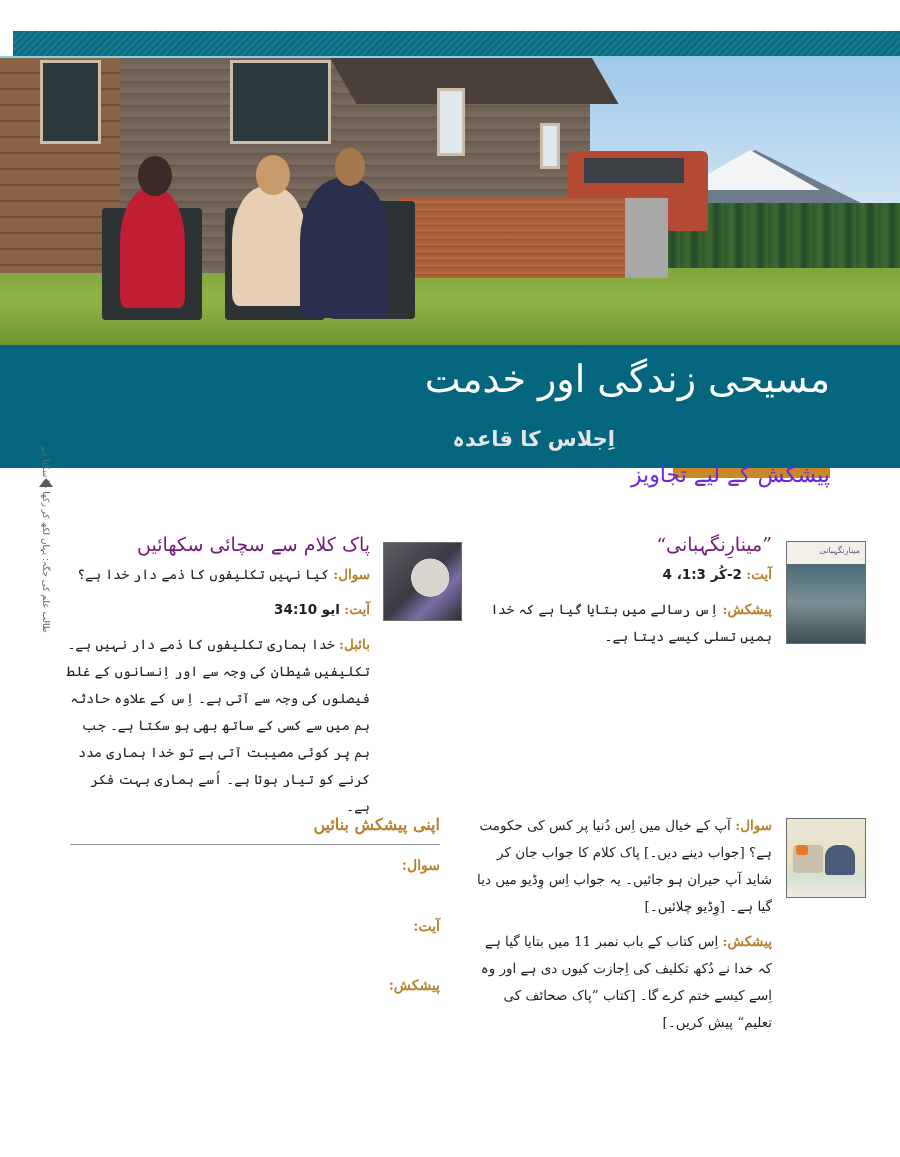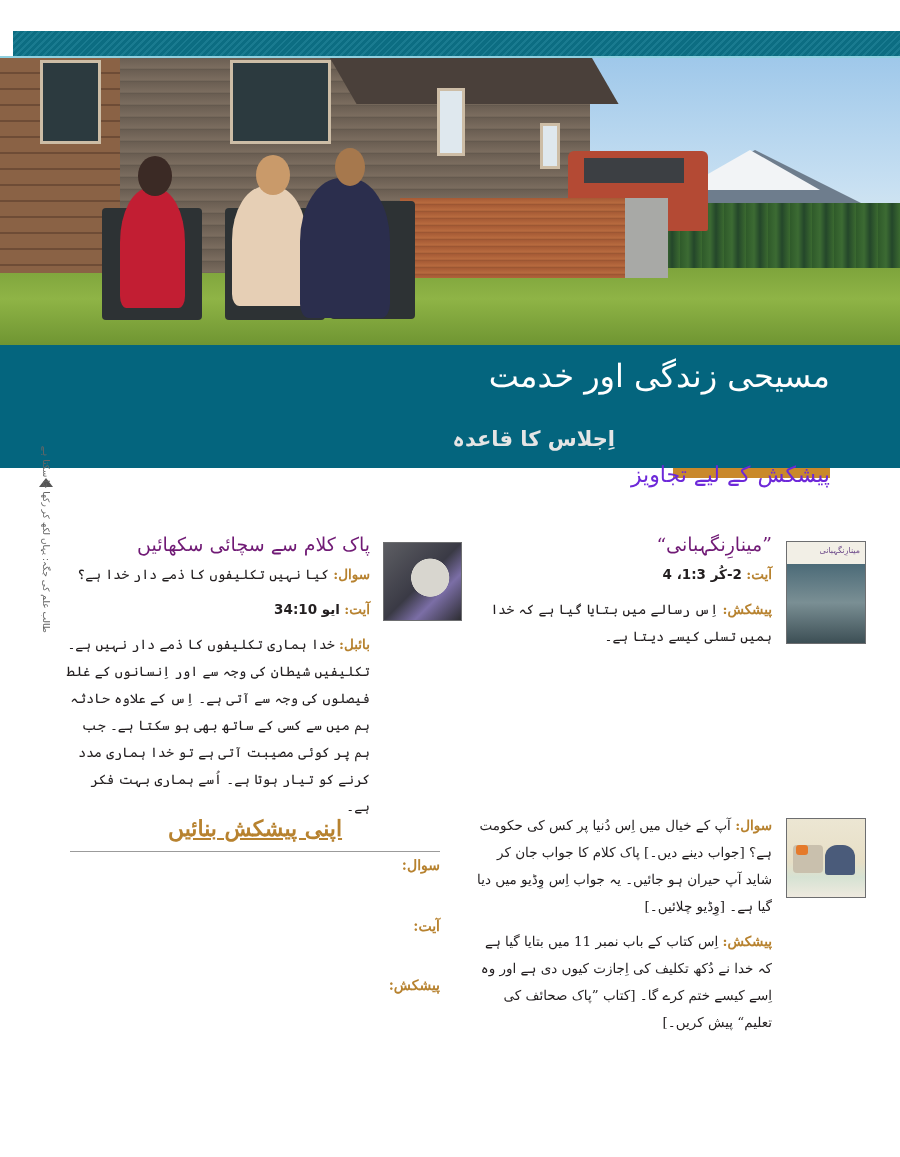--- a/index.html
+++ b/index.html
@@ -40,21 +40,21 @@
     background: repeating-linear-gradient(180deg, #a55a35 0px, #b86b3f 5px, #93502f 7px); }
   .tank-side { position:absolute; left:625px; top:140px; width:43px; height:80px; background:#a8a9a6; }
   .truck { position:absolute; left:568px; top:93px; width:140px; height:80px; background:#b44a34; border-radius:6px 6px 2px 2px; }
   .truck-win { position:absolute; left:584px; top:100px; width:100px; height:25px; background:#3c3f43; }
   .person { position:absolute; border-radius: 45% 45% 10% 10%; }
   .head { position:absolute; border-radius:50%; }
   .chair { position:absolute; background:#2d3234; border-radius:4px; }
 
   .band { position:absolute; left:0; top:345px; width:900px; height:123px; background:#04657e; }
   .band .title { position:absolute; right:70px; top:12px; color:#fff; font-family:"DejaVu Serif", serif;
-    font-size:32px; direction: rtl; letter-spacing: 0; }
+    font-size:38px; direction: rtl; letter-spacing: 0; }
   .band .subtitle { position:absolute; right:285px; top:82px; color:#e5e5e5; font-family:"DejaVu Sans", sans-serif;
     font-weight:bold; font-size:21px; direction: rtl; }
   .goldbar { position:absolute; left:673px; top:468px; width:157px; height:10px; background:#c9892b; }
 
   .section-heading { position:absolute; right:70px; top:462px; color:#6d28d9; font-size:22px; direction:rtl; }
 
   .side-note { position:absolute; left:36px; top:478px; width:20px; height:160px; }
   .side-note .arrow { position:absolute; left:3px; top:0; width:0; height:0;
     border-left:7px solid transparent; border-right:7px solid transparent; border-bottom:9px solid #555; }
   .side-note .text { position:absolute; left:-60px; top:80px; width:140px; font-size:9px; color:#666;
@@ -72,21 +72,21 @@
   .thumb-mag .mag-title { position:absolute; top:4px; right:5px; font-size:8px; color:#6d4a8a; direction:rtl; }
   .thumb-bible { left:383px; top:542px; width:77px; height:77px;
     background: radial-gradient(circle at 60% 45%, #d8d6cf 0 30%, transparent 31%), linear-gradient(135deg, #5d5e63 0%, #3a3a45 50%, #7b6ea6 70%, #2e2e33 100%); }
   .thumb-video { left:786px; top:818px; width:78px; height:78px;
     background: linear-gradient(180deg, #ece6d3 0%, #e7dfc6 55%, #d6e2d3 75%, #efeadf 100%); }
   .thumb-video .couch { position:absolute; left:6px; top:26px; width:30px; height:28px; background:#c9c0ad; border-radius:4px; }
   .thumb-video .pillow { position:absolute; left:9px; top:26px; width:12px; height:10px; background:#e57a2b; border-radius:3px; }
   .thumb-video .man { position:absolute; left:38px; top:26px; width:30px; height:30px; background:#4a5b7a; border-radius:40% 40% 10% 10%; }
 
   .own-block { position:absolute; left:70px; top:815px; width:370px; direction: rtl; }
-  .own-title { text-align:center; color:#b7822f; font-size:22px; font-weight:bold;text-decoration:underline; }
+  .own-title { text-align:right; color:#b7822f; font-size:16px; font-weight:bold; }
   .own-rule { margin-top:10px; border-top:1px solid #9b9b9b; }
   .own-field { position:absolute; right:0; color:#b7822f; font-weight:bold; font-size:14px; }
 </style>
 </head>
 <body>
 
 <div class="topbar">
   <span class="date">دسمبر 2016ء</span>
 </div>
 <div class="topbar-line"></div>

